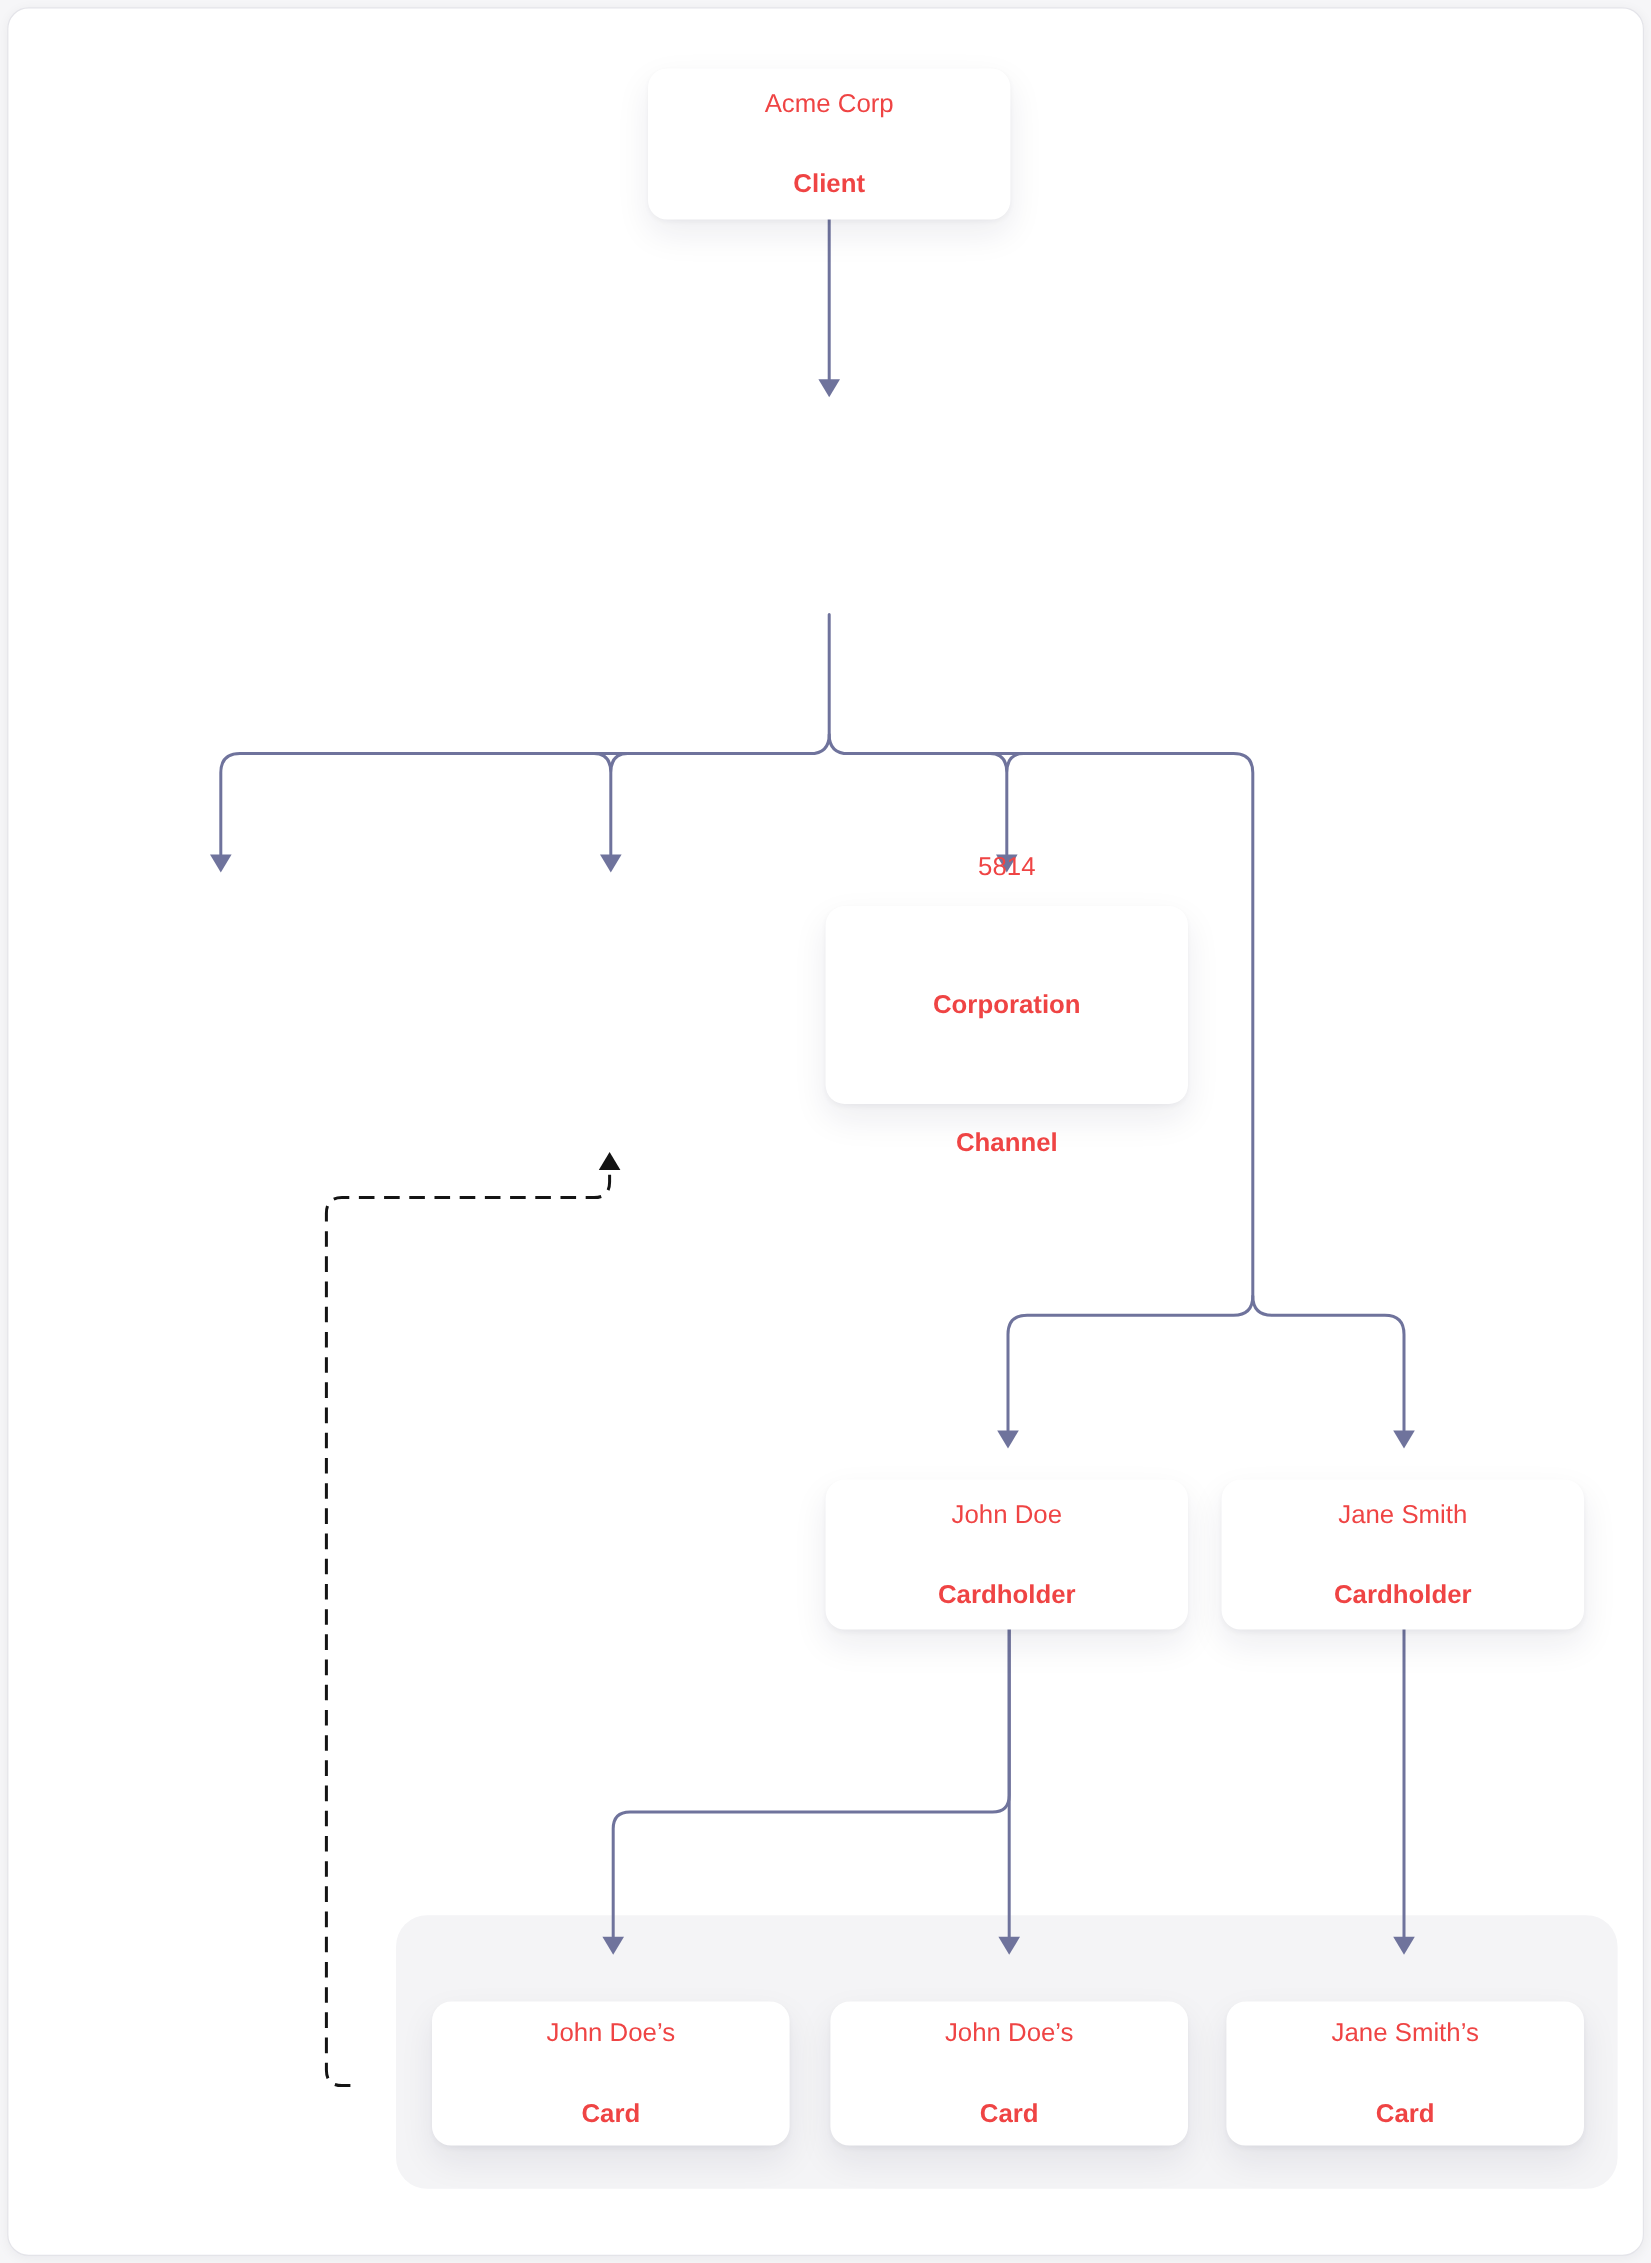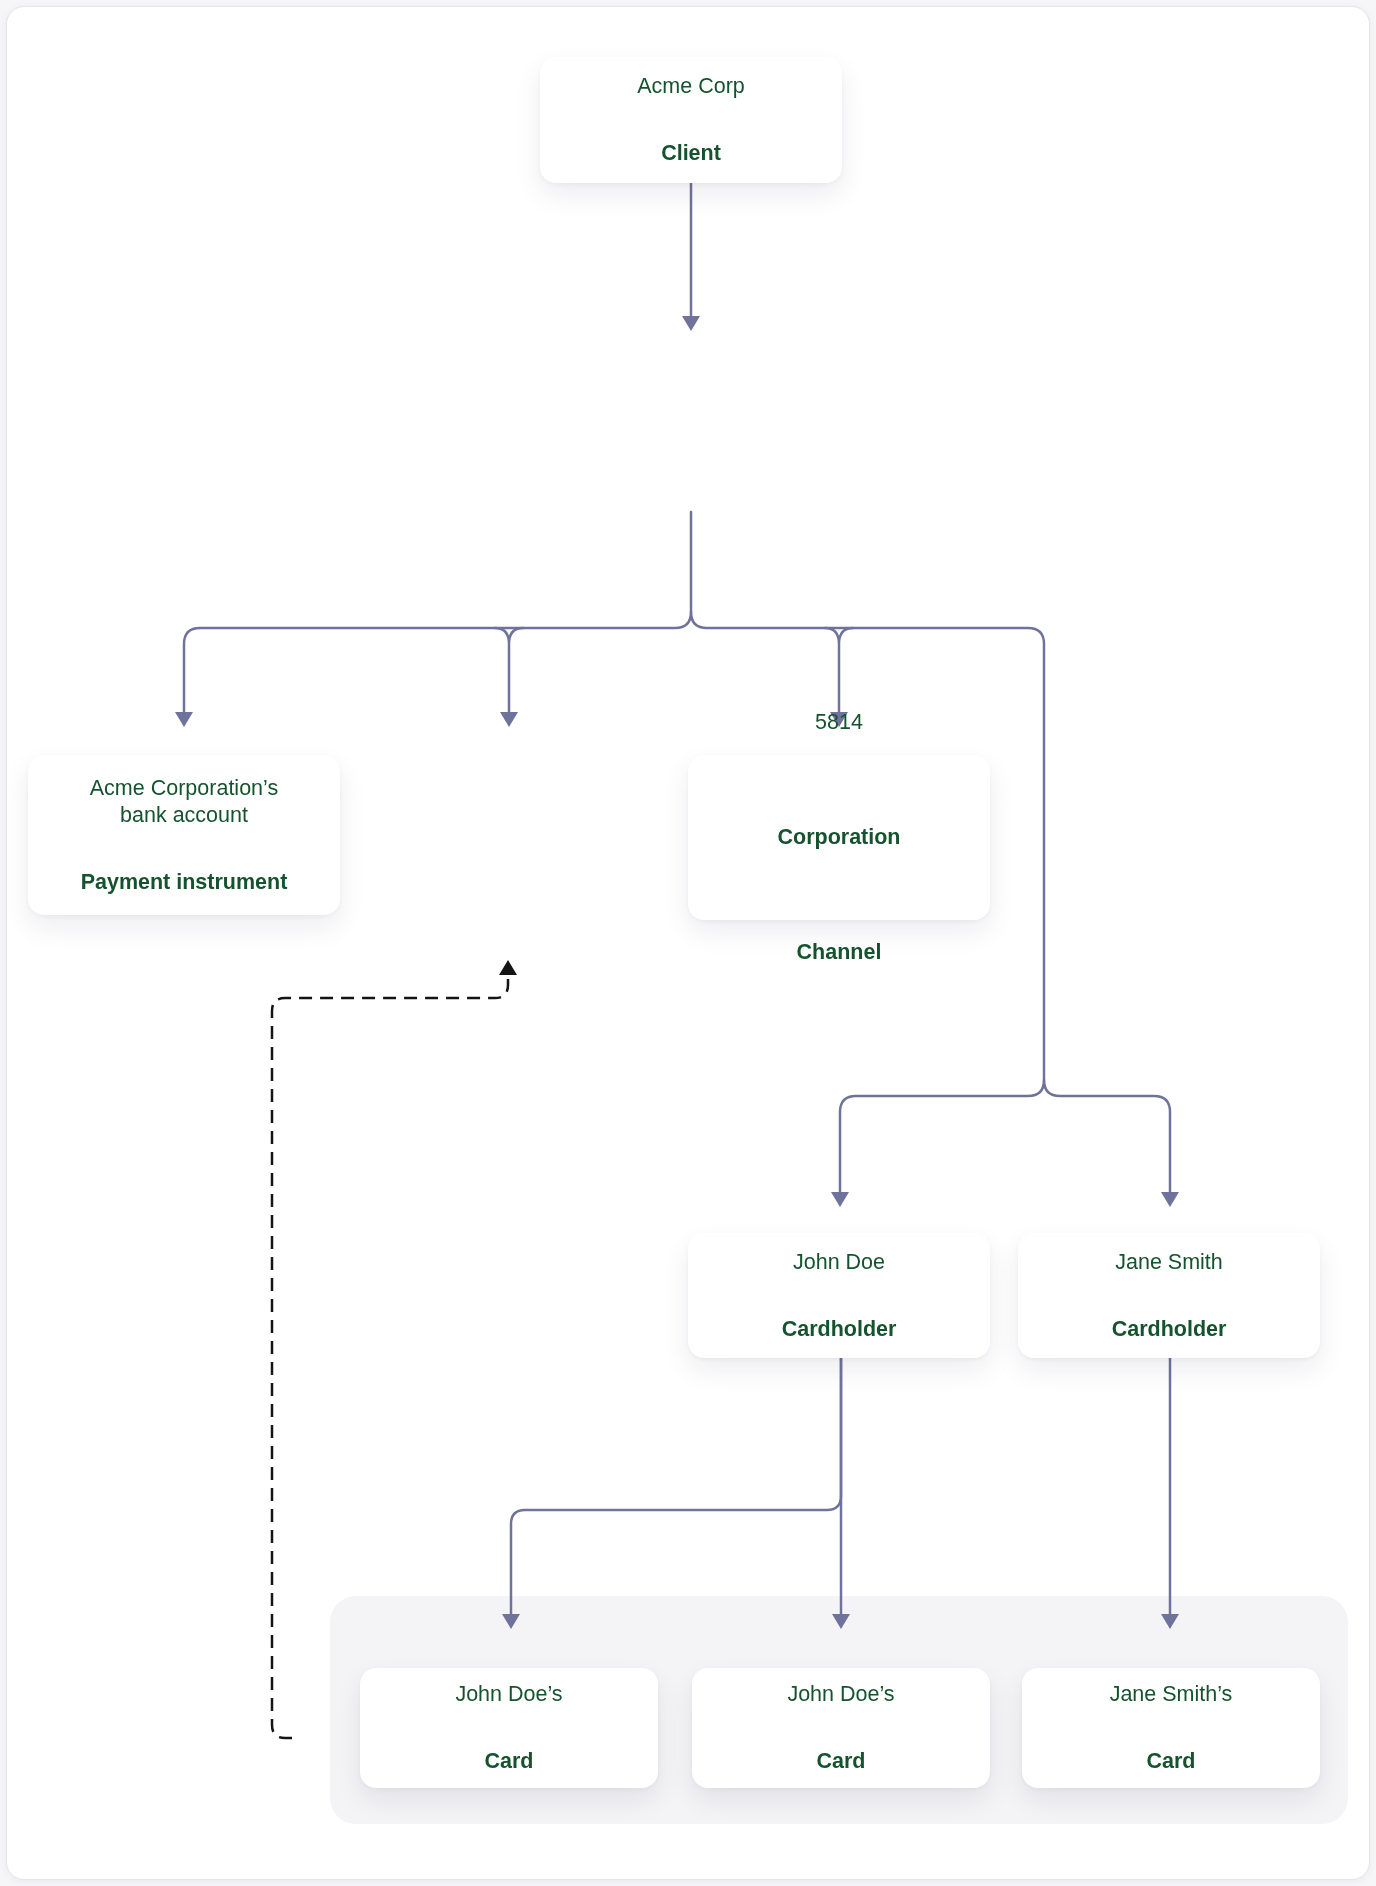--- a/index.html
+++ b/index.html
@@ -5,21 +5,21 @@
   html,body{margin:0;padding:0;background:#f6f6f8;}
   .stage{position:relative;width:1376px;height:1886px;font-family:"Liberation Sans","DejaVu Sans",sans-serif;}
   .page{position:absolute;left:6px;top:6px;right:6px;bottom:6px;background:#ffffff;
         border:1.5px solid #e4e4e9;border-radius:18px;box-shadow:0 2px 10px rgba(20,20,40,0.05);}
   .panel{position:absolute;left:330px;top:1596px;width:1018px;height:228px;
          background:#f4f4f6;border-radius:26px;}
   svg.wires{position:absolute;left:0;top:0;width:1376px;height:1886px;pointer-events:none;}
   .node{position:absolute;background:#ffffff;border-radius:16px;
         box-shadow:0 2px 4px rgba(24,28,63,0.04),0 12px 28px rgba(24,28,63,0.08);
         display:flex;flex-direction:column;align-items:center;justify-content:center;
-        text-align:center;color:#14532d;font-size:21.5px;line-height:27px;font-weight:400;}
+        text-align:center;color:#ef4444;font-size:21.5px;line-height:27px;font-weight:400;}
   .node .bold{font-weight:700;margin-top:40px;}
   .n-client{left:540px;top:57px;width:302px;height:126px;}
   .n-entity{left:540px;top:366px;width:305px;height:146px;}
   .n-payment{left:28px;top:755px;width:312px;height:160px;}
   .n-balance{left:358px;top:753px;width:302px;height:162px;}
   .n-processing{left:688px;top:755px;width:302px;height:165px;gap:48px;}
   .n-johndoe{left:688px;top:1233px;width:302px;height:125px;justify-content:center;}
   .n-janesmith{left:1018px;top:1233px;width:302px;height:125px;}
   .n-card1{left:360px;top:1668px;width:298px;height:120px;}
   .n-card2{left:692px;top:1668px;width:298px;height:120px;}
@@ -59,25 +59,20 @@
     <path d="M292 1738 H285 Q272 1738 272 1725 V1011 Q272 998 285 998 H495 Q508 998 508 985 V976" stroke="#141414" stroke-width="2.5" fill="none" stroke-dasharray="13 8"></path>
     <polygon points="499,975 517,975 508,960" fill="#141414"></polygon>
   </svg>
 
   <div class="node n-client">
     <div>Acme Corp</div>
     <div class="bold">Client</div>
   </div>
 
 
-  <div class="node n-payment">
-    <div>Acme Corporation’s</div>
-    <div>bank account</div>
-    <div class="bold">Payment instrument</div>
-  </div>
 
 
   <div class="node n-processing">
     <div>5814</div>
     <div class="bold">Corporation</div>
     <div class="bold">Channel</div>
   </div>
 
   <div class="node n-johndoe">
     <div>John Doe</div>

